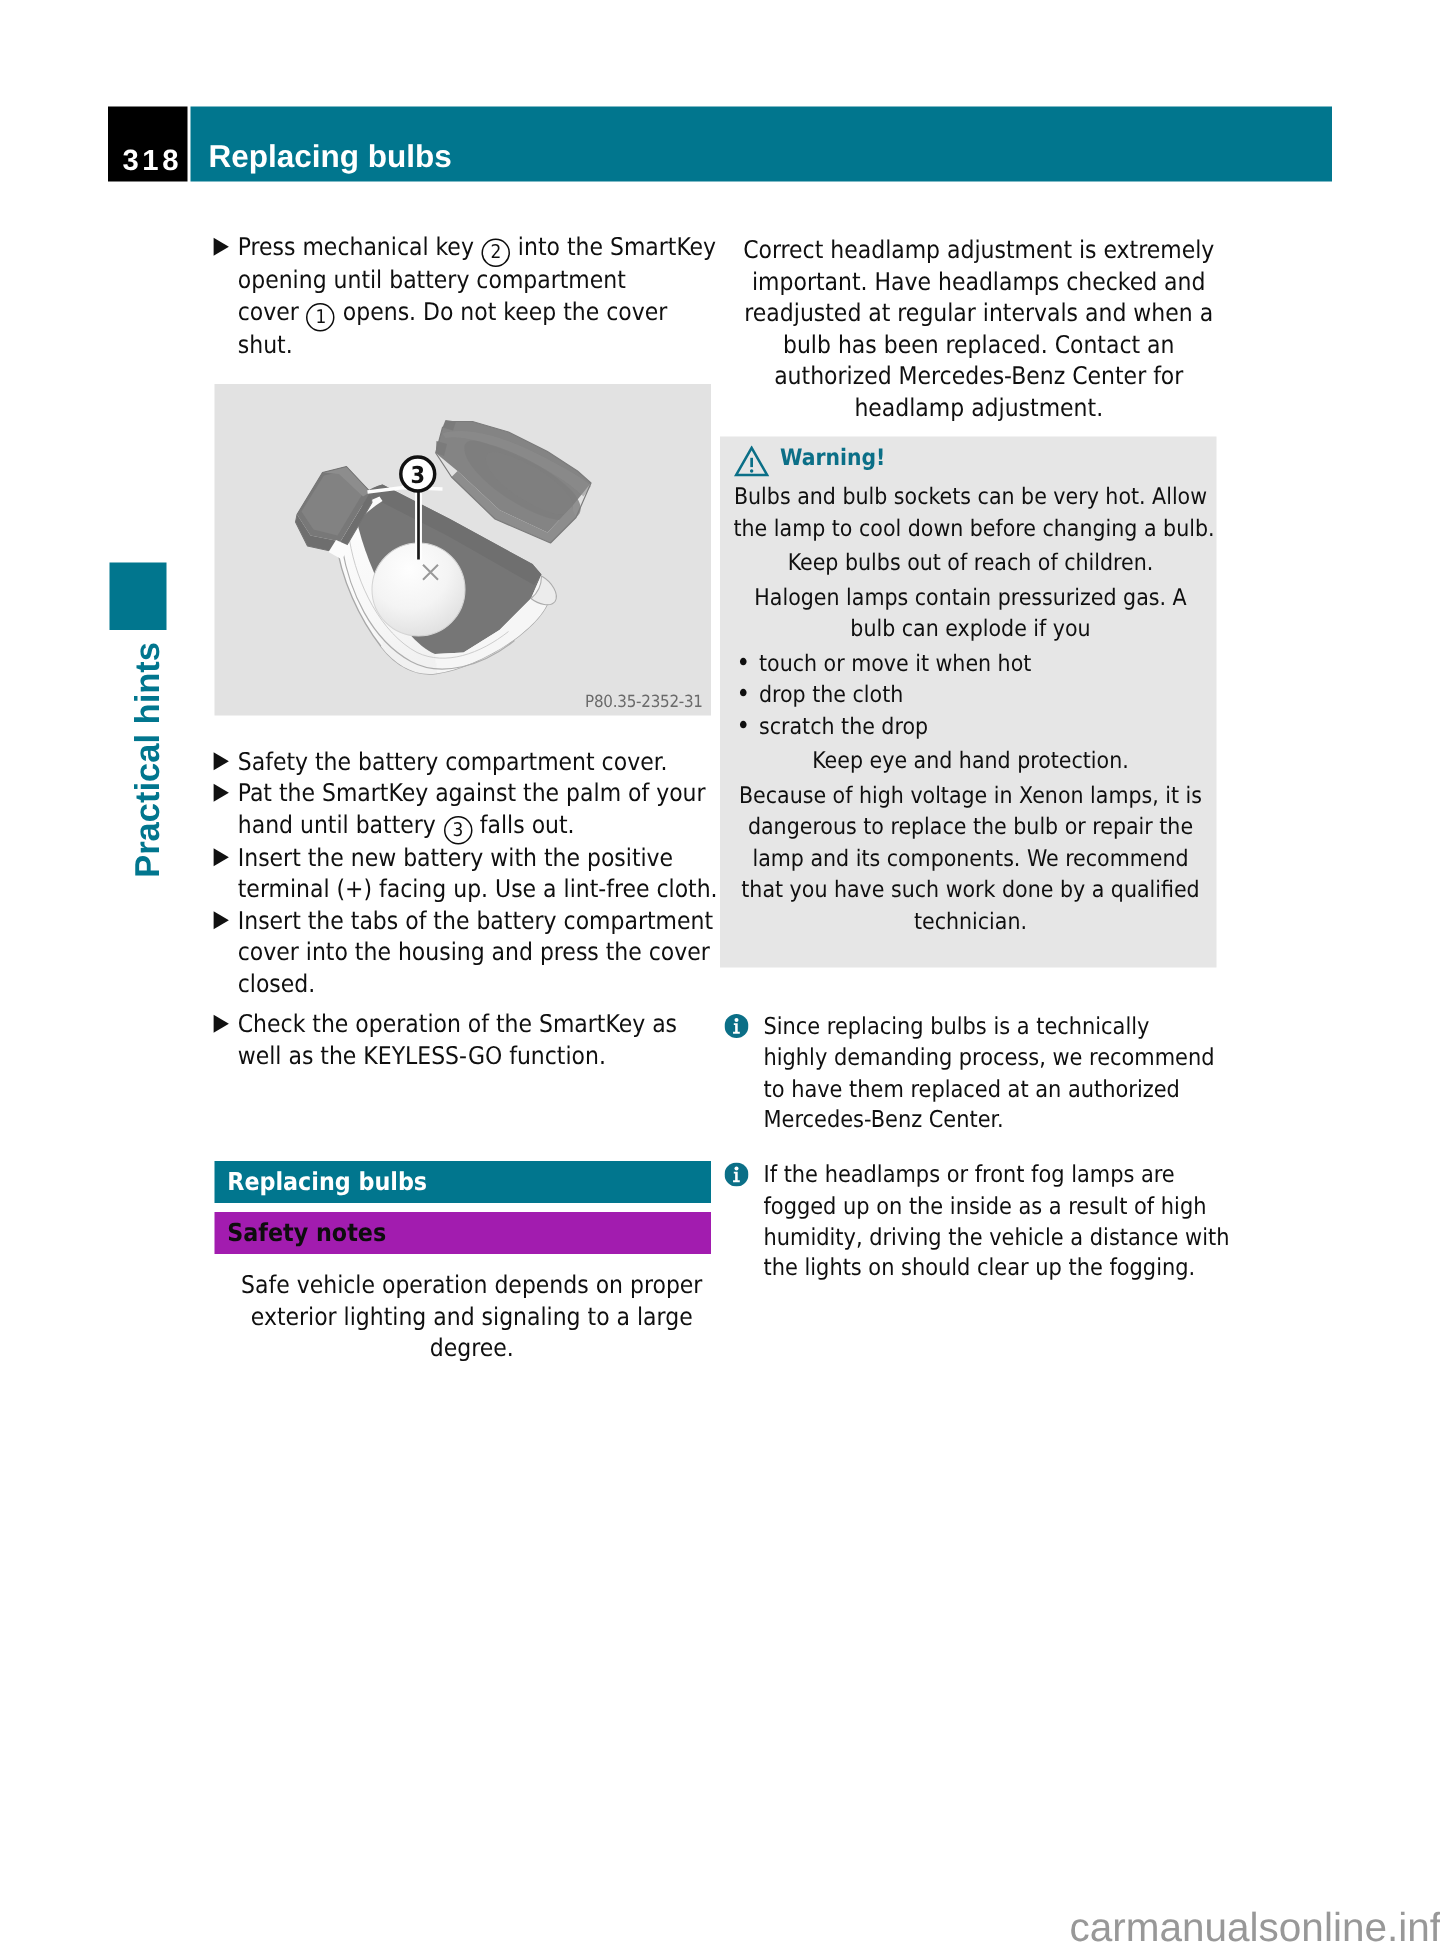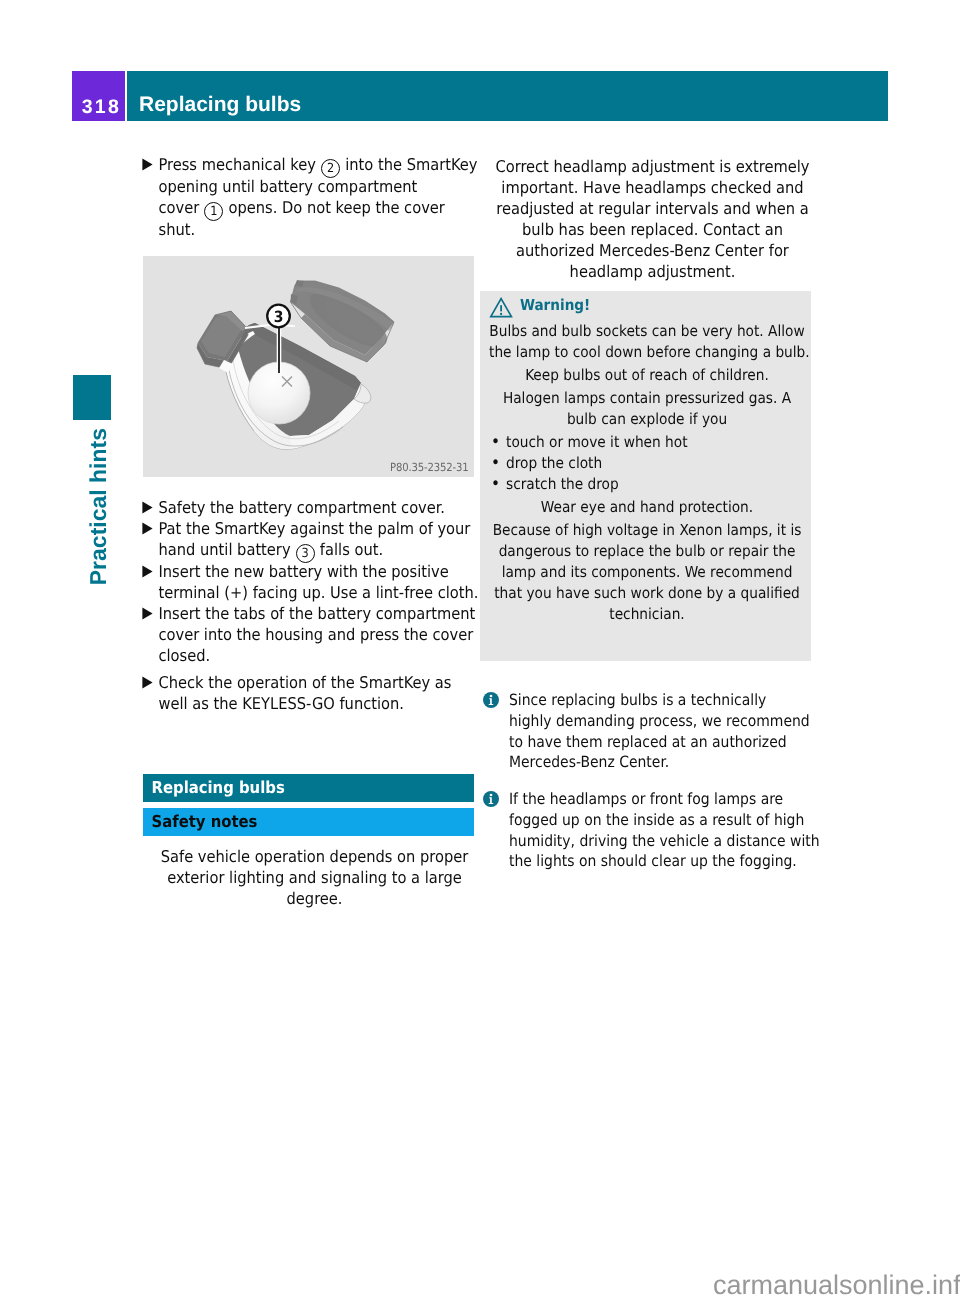--- a/index.html
+++ b/index.html
@@ -2,21 +2,21 @@
 <html><head>
 <meta charset="utf-8">
 <style>
   html,body{margin:0;padding:0;}
   body{width:960px;height:1302px;background:#ffffff;
        font-family:"DejaVu Sans Condensed","DejaVu Sans",sans-serif;color:#0f0f0f;-webkit-font-smoothing:antialiased;text-rendering:geometricPrecision;font-smooth:never;}
   .page{position:relative;width:960px;height:1302px;overflow:hidden;}
 
   
   .hdr{position:absolute;left:72px;top:71px;height:50px;display:flex;}
-  .hdr-num{width:53px;background:#6d28d9;color:#fff;display:flex;
+  .hdr-num{width:53px;background:#000000;color:#fff;display:flex;
            align-items:flex-end;justify-content:center;
            font-weight:bold;font-size:19.5px;letter-spacing:2.4px;
            font-family:"Liberation Sans",sans-serif;
            box-sizing:border-box;padding-bottom:2px;padding-left:6px;}
   .hdr-title{width:761px;background:#01768e;color:#fff;display:flex;
              align-items:flex-end;font-weight:bold;font-size:21px;
              font-family:"Liberation Sans",sans-serif;
              padding:0 0 4px 12px;box-sizing:border-box;margin-left:2px;}
 
   
@@ -45,26 +45,26 @@
 
   
   .figure{position:relative;width:331px;height:221px;background:#e2e2e2;overflow:hidden;margin-left:0.5px;}
   .figsvg{position:absolute;left:0;top:0;}
   .figcode{position:absolute;right:5px;bottom:3px;font-size:11.2px;color:#6a6a6a;letter-spacing:-0.15px;}
 
   
   .h-teal{background:#01768e;color:#fff;font-weight:bold;font-size:16.5px;
           height:28px;line-height:28px;padding-left:9px;width:331px;
           box-sizing:border-box;margin-left:0.5px;}
-  .h-gray{background:#0ea5e9;color:#0d0d0d;font-weight:bold;font-size:16.5px;
+  .h-gray{background:#a21caf;color:#0d0d0d;font-weight:bold;font-size:16.5px;
           height:28px;line-height:28px;padding-left:9px;width:331px;
           box-sizing:border-box;margin-left:0.5px;}
 
   
-  .warnbox{background:#e6e6e6;width:331px;box-sizing:border-box;padding:5px 6px 36px 9px;}
+  .warnbox{background:#e6e6e6;width:331px;box-sizing:border-box;padding:5px 6px 20px 9px;}
   .warnbox .p, .warnbox .bitem{font-size:15.25px;}
   .warnhead{display:flex;align-items:flex-start;color:#0b6f87;font-weight:bold;font-size:15.1px;line-height:19px;height:19px;}
   .warnhead .wt{margin-left:7px;}
   .bitem{display:flex;font-size:16.3px;line-height:21px;}
   .bitem .dot{flex:0 0 17px;padding-left:2px;box-sizing:border-box;font-size:17px;line-height:21px;}
 
   
   .note{display:flex;font-size:15.5px;line-height:20.75px;}
   .note .ico{flex:0 0 29px;padding:2px 0 0 3px;line-height:0;box-sizing:border-box;}
   .note .txt{flex:1;white-space:nowrap;}
@@ -268,21 +268,21 @@
       <div class="bitem">
           <span class="dot">•</span>
           <span>drop the cloth</span>
         </div>
       <div style="height:0px"></div>
       <div class="bitem">
           <span class="dot">•</span>
           <span>scratch the drop</span>
         </div>
       <div style="height:2px"></div>
-      <p class="p">Wear eye and hand protection.</p>
+      <p class="p">Keep eye and hand protection.</p>
       <div style="height:2px"></div>
       <p class="p">Because of high voltage in Xenon lamps, it is<br>dangerous to replace the bulb or repair the<br>lamp and its components. We recommend<br>that you have such work done by a qualified<br>technician.</p>
     </div>
 
     <div style="height:29px"></div>
 
     <div class="note">
       <span class="ico">
         <svg width="16" height="16" viewBox="0 0 16 16" style="display:block">
             <circle cx="8" cy="8" r="8" fill="#0b6f87"></circle>

